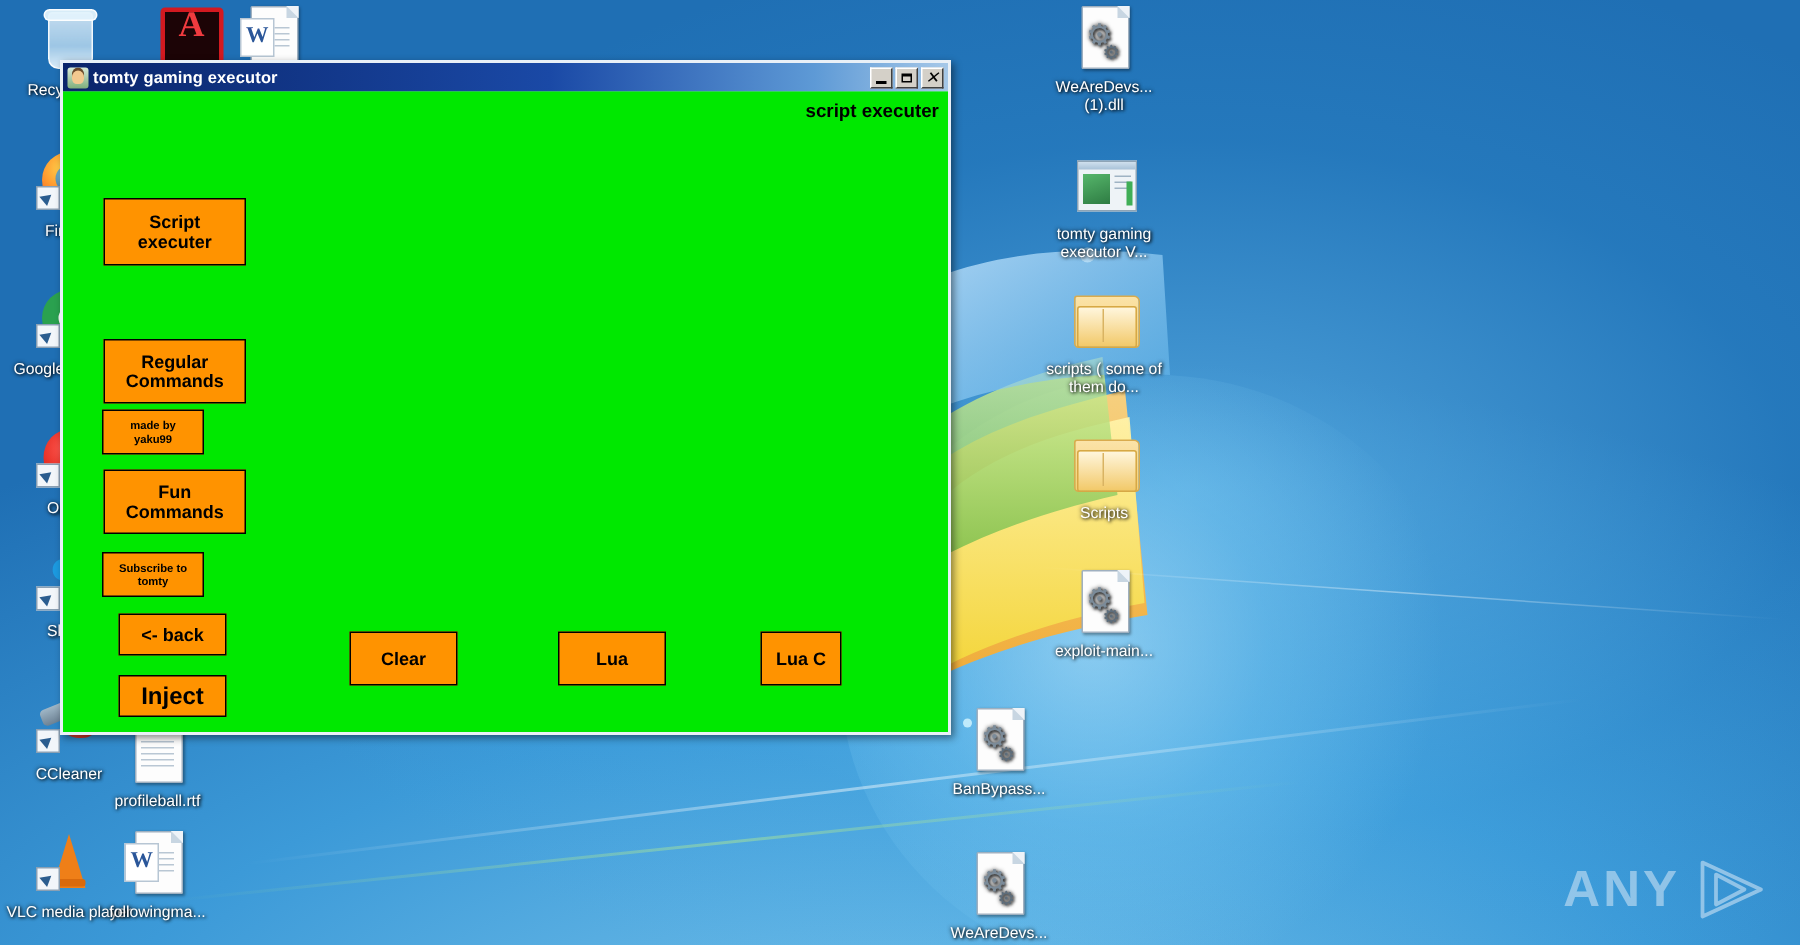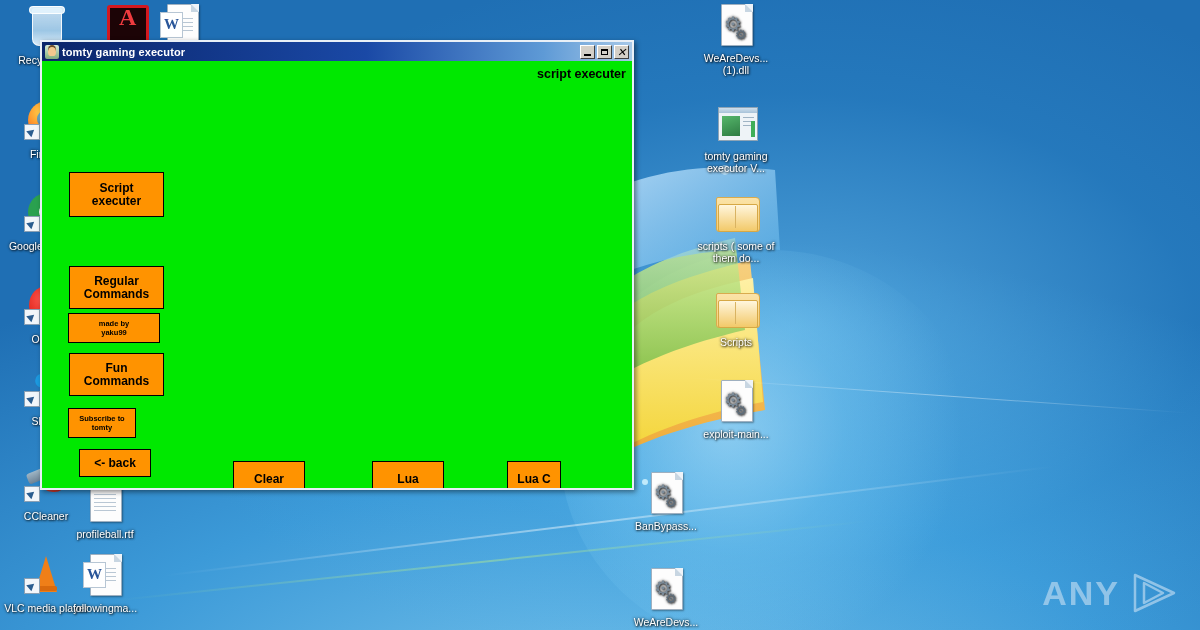--- a/index.html
+++ b/index.html
@@ -179,25 +179,24 @@
     position:absolute;right:0px;top:6px;font-size:12.5px;font-weight:bold;color:#000;
     white-space:nowrap;overflow:hidden;width:95px;
   }
 
   .vbbtn{
     position:absolute;background:#ff9300;border:1px solid #000;
     color:#000;font-weight:bold;text-align:center;
     display:flex;align-items:center;justify-content:center;
     box-sizing:border-box;cursor:default;line-height:13px;
     font-family:"Liberation Sans",sans-serif;
-    margin-top:40px;
   }
   #btn-script-executer{left:27px;top:71px;width:95px;height:45px;font-size:12px;}
   #btn-regular{left:27px;top:165px;width:95px;height:43px;font-size:12px;}
-  #btn-madeby{left:26px;top:212px;width:92px;height:30px;font-size:7.5px;line-height:9px;}
+  #btn-madeby{left:26px;top:212px;width:68px;height:30px;font-size:7.5px;line-height:9px;}
   #btn-fun{left:27px;top:252px;width:95px;height:43px;font-size:12px;}
   #btn-subscribe{left:26px;top:307px;width:68px;height:30px;font-size:7.5px;line-height:9px;}
   #btn-back{left:37px;top:348px;width:72px;height:28px;font-size:12px;}
   #btn-inject{left:37px;top:389px;width:72px;height:28px;font-size:16px;text-align:center;}
   #btn-clear{left:191px;top:360px;width:72px;height:36px;font-size:12px;}
   #btn-lua{left:330px;top:360px;width:72px;height:36px;font-size:12px;}
   #btn-luac{left:465px;top:360px;width:54px;height:36px;font-size:12px;}
 
   #codebox{
     position:absolute;left:188px;top:62px;width:346px;height:268px;

